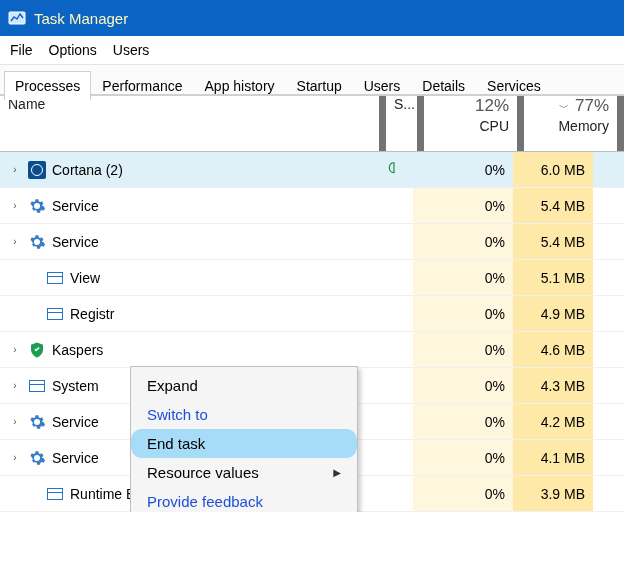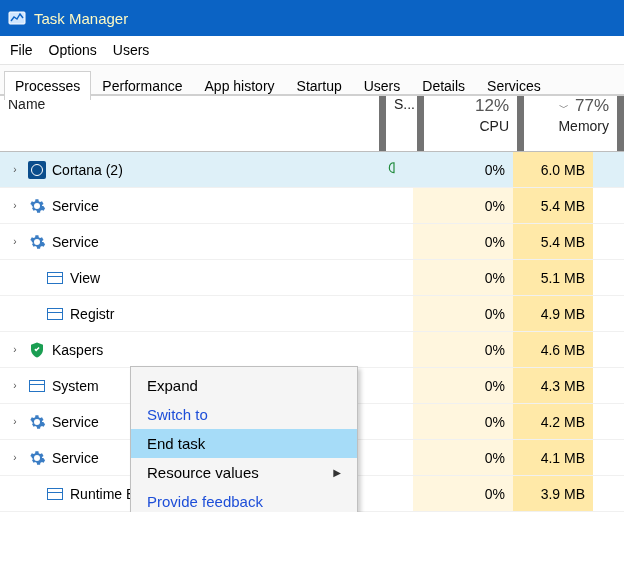--- a/index.html
+++ b/index.html
@@ -35,21 +35,21 @@
   .icon-box { width: 18px; height: 18px; display:inline-flex; align-items:center; justify-content:center; }
   .icon-gear svg { width:18px; height:18px; }
   .icon-cortana { width:18px; height:18px; background:#0a4d8c; border-radius:2px; display:flex; align-items:center; justify-content:center; }
   .icon-cortana::after { content:""; width:10px; height:10px; border:1.6px solid #fff; border-radius:50%; }
   .icon-window { width:16px; height:12px; border:1.6px solid #2574c4; background:#fff; position:relative; }
   .icon-window::before { content:""; position:absolute; left:0; right:0; top:3px; height:1.6px; background:#2574c4; }
   .context-menu { position: absolute; left: 130px; top: 214px; width: 228px; background: #f5f5f5; border: 1px solid #bfbfbf; box-shadow: 3px 3px 4px rgba(0,0,0,0.18); padding: 4px 0; z-index: 50; }
   .ctx-item { padding: 6px 16px; display:flex; align-items:center; justify-content:space-between; cursor: default; font-size: 15px; }
   .ctx-item.bold { font-weight: 400; }
   .ctx-item.disabled { color: #1d4ed8; }
-  .ctx-item.hover { background: #a6dcf8; }
+  .ctx-item.hover { background: #a6dcf8; border-radius: 11px; }
   .ctx-sep { height: 1px; background: #d6d6d6; margin: 4px 6px; }
   .ctx-arrow { font-size: 10px; color:#333; }
   .table-wrapper { position: relative; }
   .leaf-icon svg { width:14px; height:14px; }
   .gear-path { fill:#3b7dc4; }
 </style>
 </head>
 <body>
 
 <div class="titlebar">

